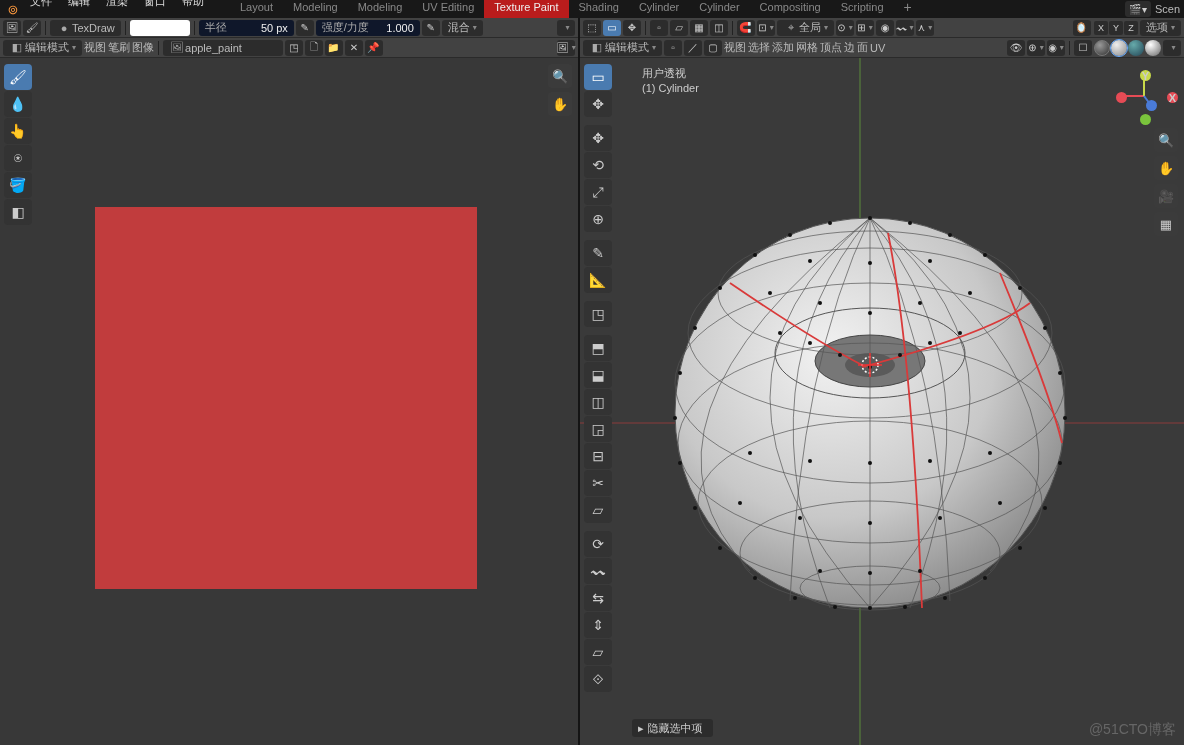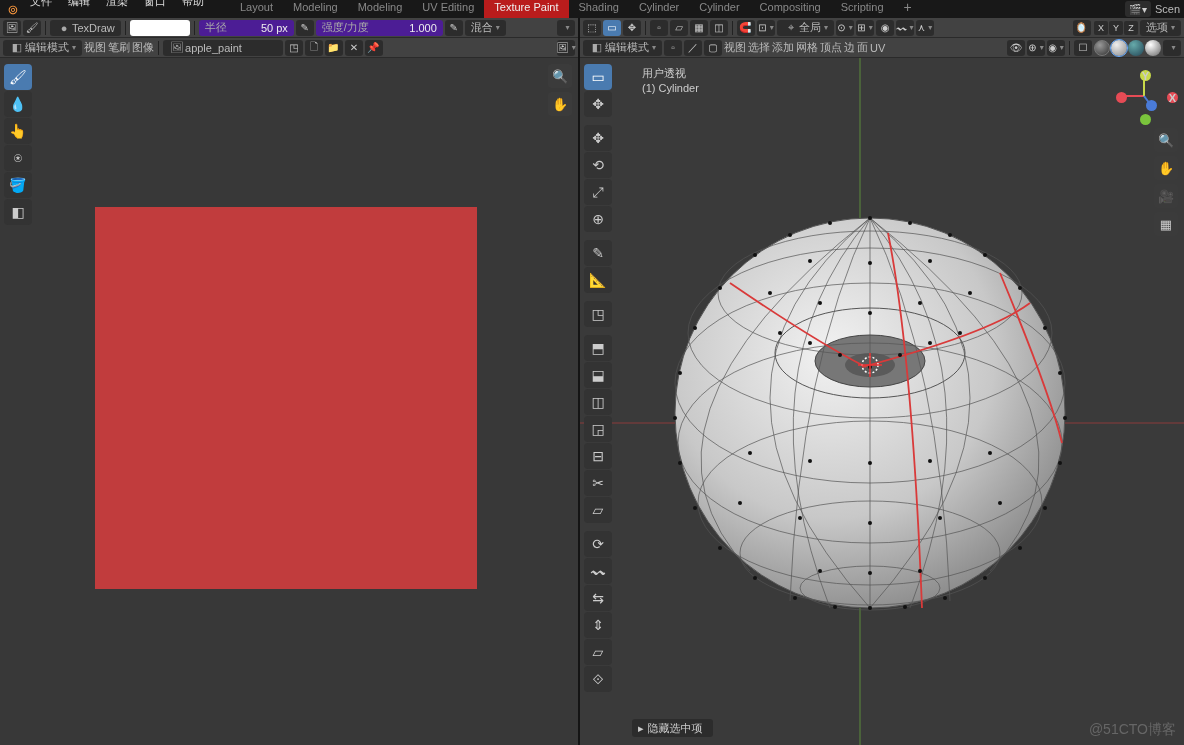--- a/index.html
+++ b/index.html
@@ -14,21 +14,21 @@
 .small-btn{height:16px;padding:0 4px;background:#2c2c2c;border-radius:3px;display:flex;align-items:center;justify-content:center;cursor:pointer;font-size:10px}
 .main{position:absolute;top:18px;left:0;right:0;bottom:0;display:flex}
 .panel{position:relative;background:#393939;display:flex;flex-direction:column}
 .panel-left{width:580px;border-right:2px solid #141414}
 .panel-right{flex:1}
 .header-row{height:20px;background:#424242;display:flex;align-items:center;padding:0 3px;gap:2px;border-bottom:1px solid #2a2a2a}
 .hdr-btn{height:16px;min-width:16px;padding:0 4px;background:#2c2c2c;border-radius:3px;display:flex;align-items:center;justify-content:center;cursor:pointer;font-size:10px}
 .hdr-btn.icon{padding:0;width:18px}
 .hdr-field{height:16px;background:#2c2c2c;border-radius:3px;padding:0 6px;display:flex;align-items:center;cursor:pointer}
 .hdr-text{color:#bbb;white-space:nowrap}
-.num-field{height:16px;background:#4c1d95;border-radius:3px;padding:0 6px;display:flex;align-items:center;justify-content:space-between;cursor:pointer;min-width:70px}
+.num-field{height:16px;background:#0f172a;border-radius:3px;padding:0 6px;display:flex;align-items:center;justify-content:space-between;cursor:pointer;min-width:70px}
 .num-field .lbl{color:#aaa}
 .num-field .val{color:#eee}
 .color-swatch{width:60px;height:16px;background:#fff;border-radius:3px;cursor:pointer}
 .dropdown-caret::after{content:"▾";margin-left:3px;color:#888;font-size:8px}
 .canvas-area{flex:1;position:relative;background:#383838;overflow:hidden}
 .left-toolbar{position:absolute;left:4px;top:6px;width:28px;display:flex;flex-direction:column;gap:1px;z-index:5}
 .tool-btn{width:28px;height:26px;background:#333;border-radius:4px;display:flex;align-items:center;justify-content:center;cursor:pointer;color:#ccc;font-size:14px;border:1px solid transparent}
 .tool-btn.active{background:#4a7bb0;color:#fff}
 .right-float{position:absolute;right:6px;top:6px;display:flex;flex-direction:column;gap:4px;z-index:5}
 .float-btn{width:24px;height:24px;background:rgba(60,60,60,0.8);border-radius:4px;display:flex;align-items:center;justify-content:center;cursor:pointer;font-size:13px}
@@ -100,21 +100,21 @@
         <span class="hdr-text">TexDraw</span>
       </div>
       <div class="hdr-sep"></div>
       <div class="color-swatch"></div>
       <div class="hdr-sep"></div>
       <div class="num-field" style="width:95px">
         <span class="lbl">半径</span>
         <span class="val">50 px</span>
       </div>
       <div class="hdr-btn icon">✎</div>
-      <div class="num-field" style="width:127px">
+      <div class="num-field" style="width:104px">
         <span class="lbl">强度/力度</span>
         <span class="val">1.000</span>
       </div>
       <div class="hdr-btn icon">✎</div>
       <div class="hdr-field dropdown-caret">
         <span class="hdr-text">混合</span>
       </div>
       <div style="flex:1"></div>
       <div class="hdr-btn icon dropdown-caret"></div>
     </div>

